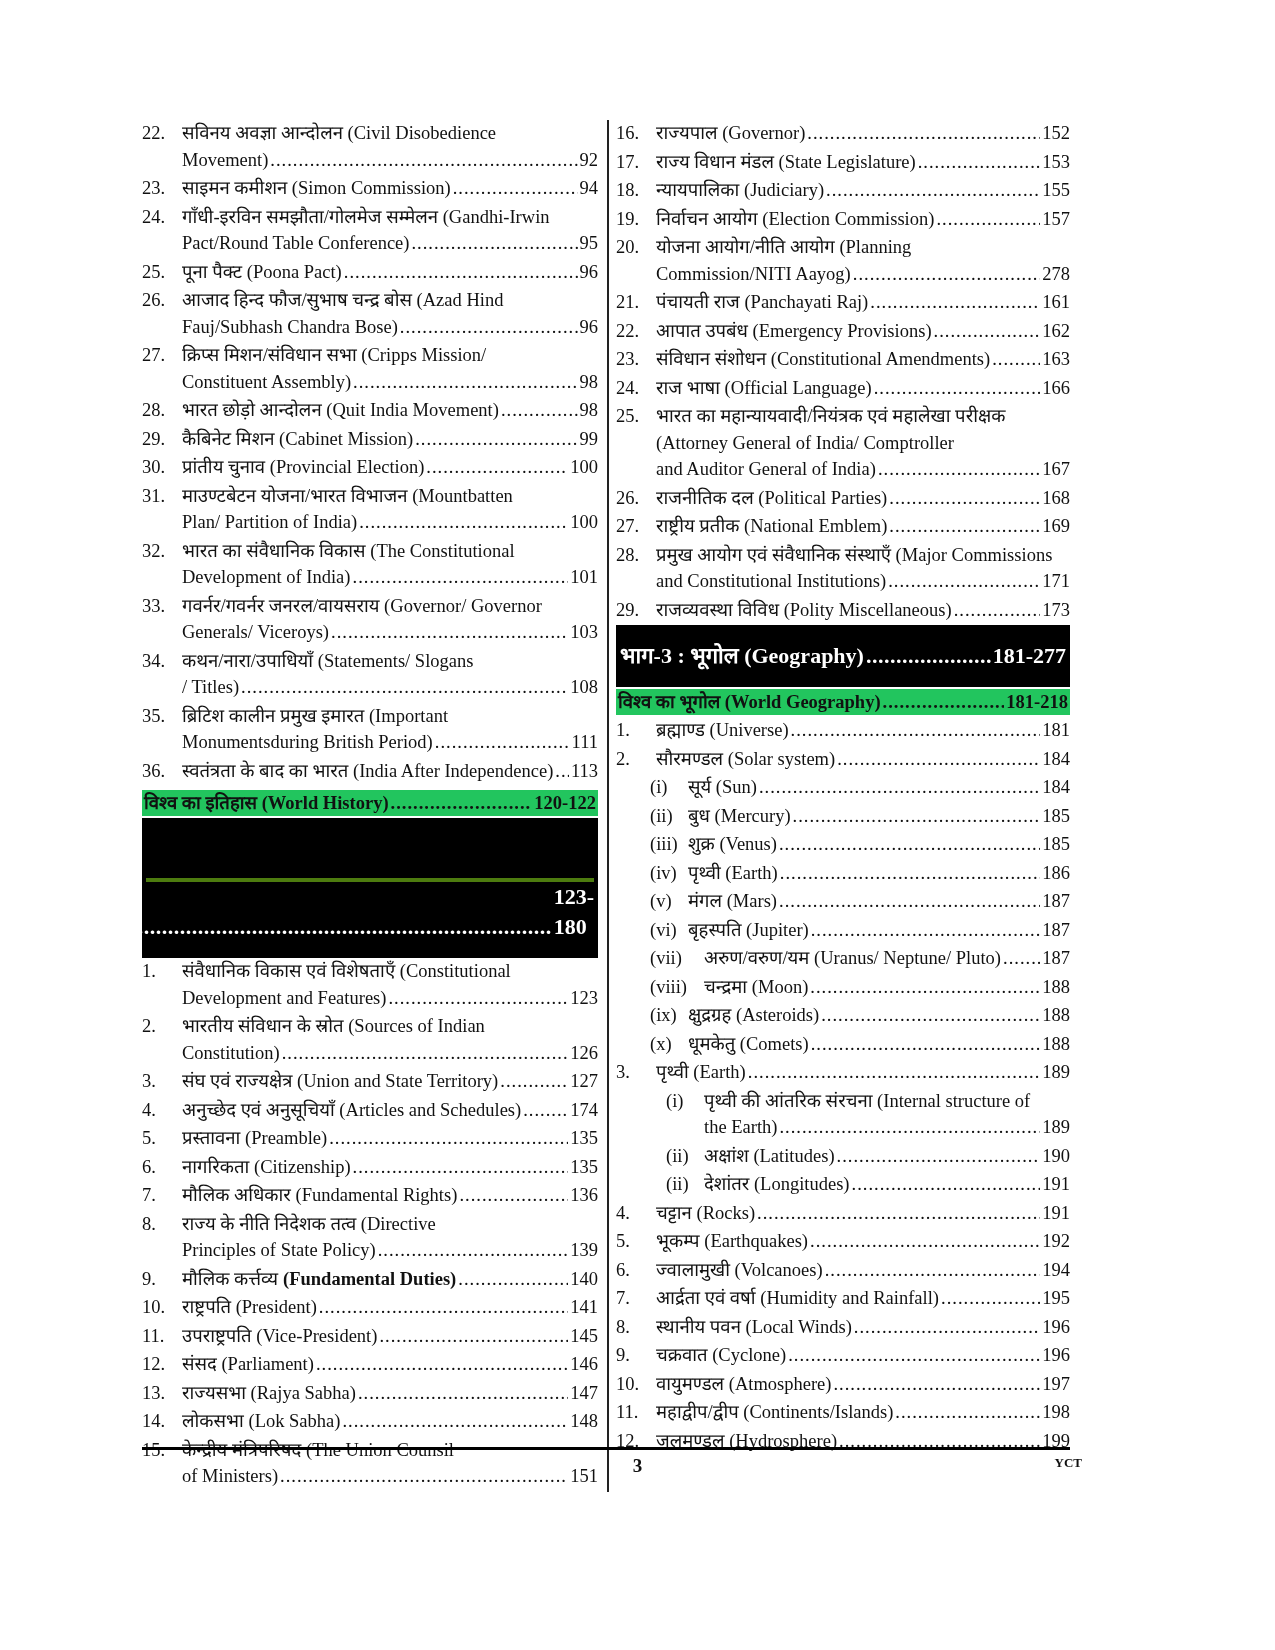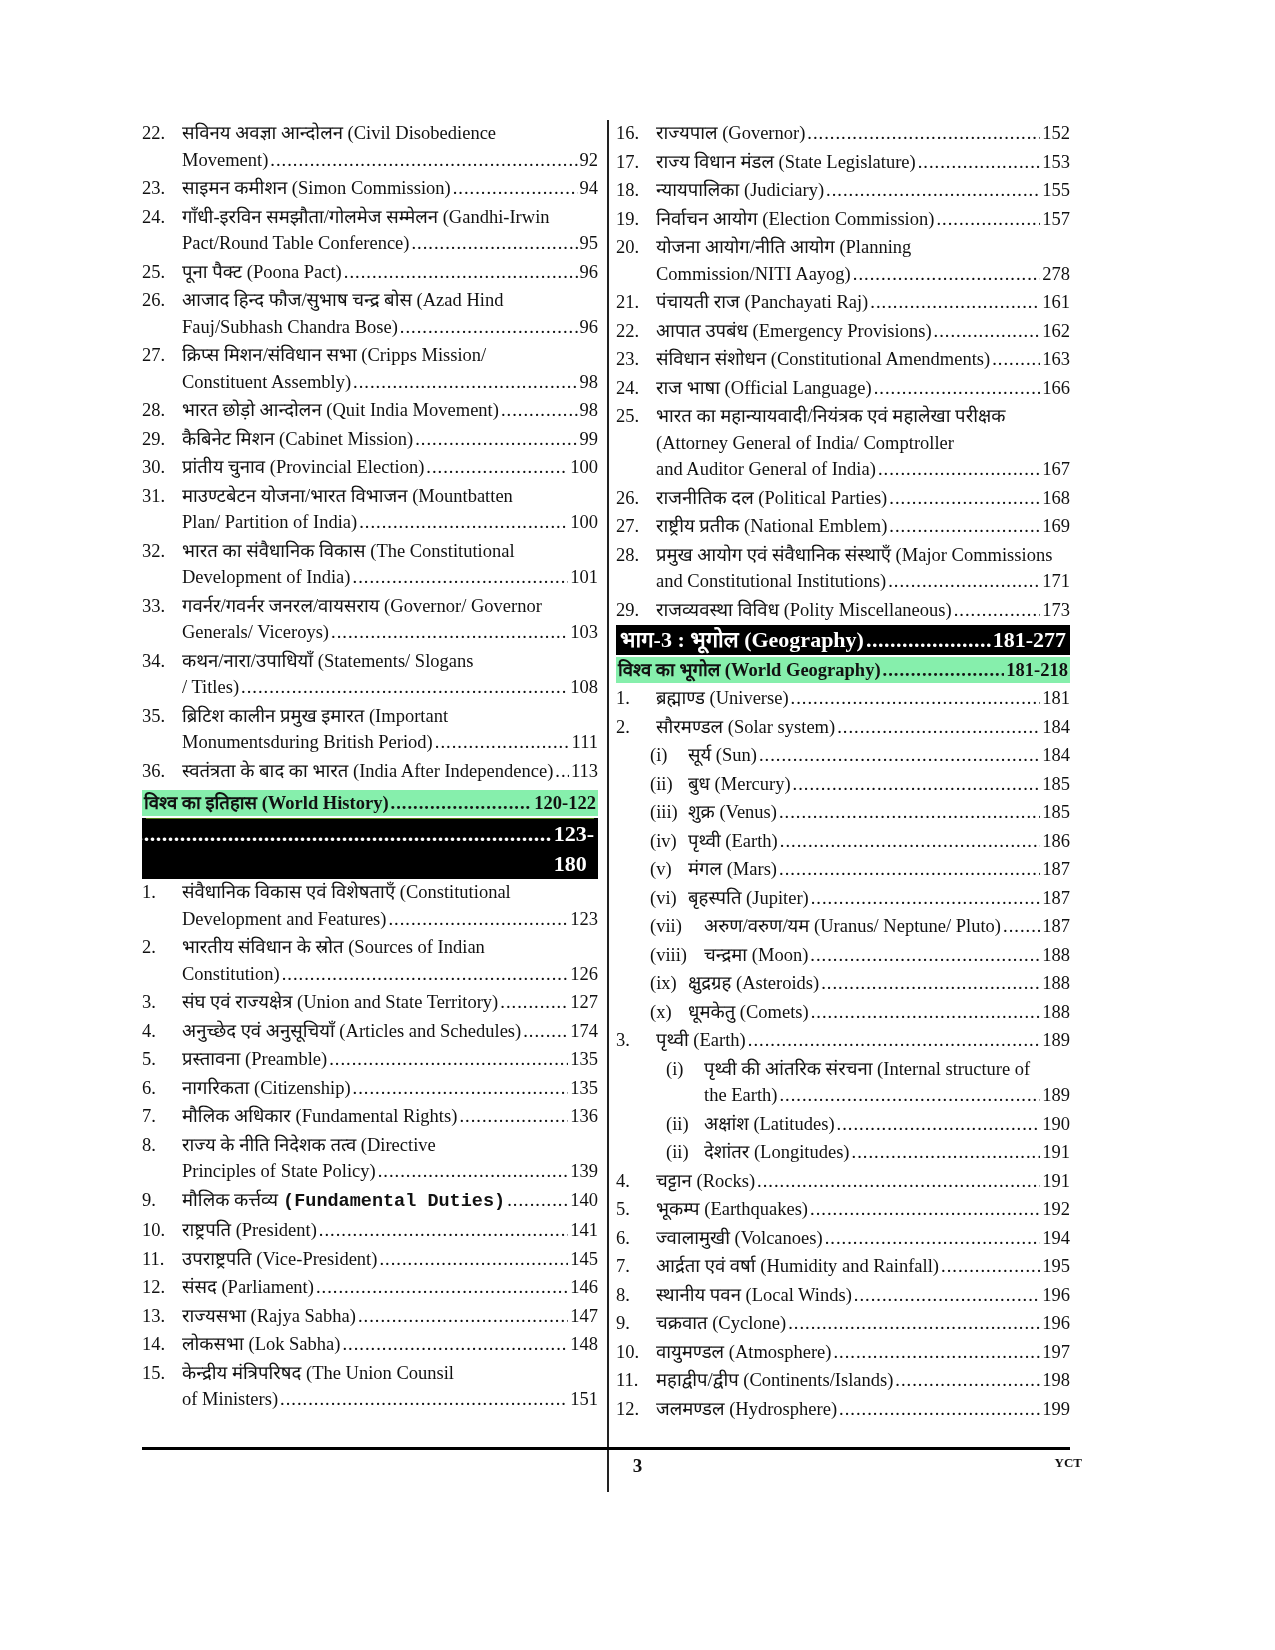--- a/index.html
+++ b/index.html
@@ -15,25 +15,25 @@
   .entry .num.tight { flex: 0 0 auto; margin-right: 16px; }
   .entry .body { flex: 1 1 auto; min-width: 0; }
   .entry.sub .num { flex: 0 0 38px; margin-left: 34px; }
   .entry.sub3 .num { flex: 0 0 38px; margin-left: 50px; }
   .line { display: flex; align-items: baseline; white-space: nowrap; }
   .line .t { flex: 0 0 auto; }
   .line .dots { flex: 1 1 auto; overflow: hidden; margin: 0 2px; }
   .line .dots::before { content: "....................................................................................................................................................................................................."; letter-spacing: 1px; }
   .line .pg { flex: 0 0 auto; }
   .gap { height: 2px; }
-  .bold { font-weight: bold; font-family: Liberation Mono, monospace; }
-  .grey-head { background: #86efac; font-weight: bold; font-size: 18.5px; line-height: 26px; padding: 0 2px; margin: 2px 0; }
-  .black-head { background: #000; color: #fff; font-weight: bold; font-size: 22px; line-height: 30px; padding: 0 4px; }
+  .bold { font-weight: bold; }
+  .grey-head { background: #22c55e; font-weight: bold; font-size: 18.5px; line-height: 26px; padding: 0 2px; margin: 2px 0; }
+  .black-head { background: #000; color: #fff; font-weight: bold; font-size: 22px; line-height: 30px; padding: 16px 4px; }
   .black-head .line .dots::before { letter-spacing: 0.5px; }
-  .black-head.two .r2 { display: flex; justify-content: flex-end; align-items: flex-start; border-top: 1px solid #4d7c0f; }
+  .black-head.two .r2 { display: flex; justify-content: flex-end; align-items: flex-end; border-top: 4px solid #4d7c0f; margin-top: 44px; }
   .footer-rule { position: absolute; left: 142px; top: 1447px; width: 928px; height: 3px; background: #000; }
   .footer-page { position: absolute; left: 0; width: 1275px; top: 1455px; text-align: center; font-weight: bold; font-size: 19px; }
   .footer-brand { position: absolute; right: 193px; top: 1455px; font-weight: bold; font-size: 13px; }
 </style>
 </head>
 <body>
 
 <div class="page">
   <div class="col col-left" id="col-left">
     <div id="left-history">

